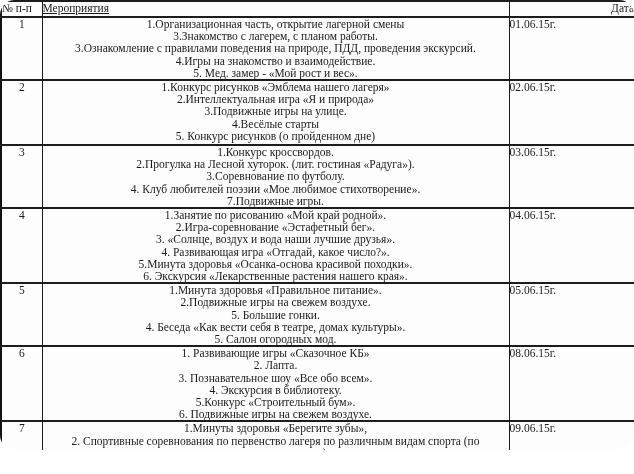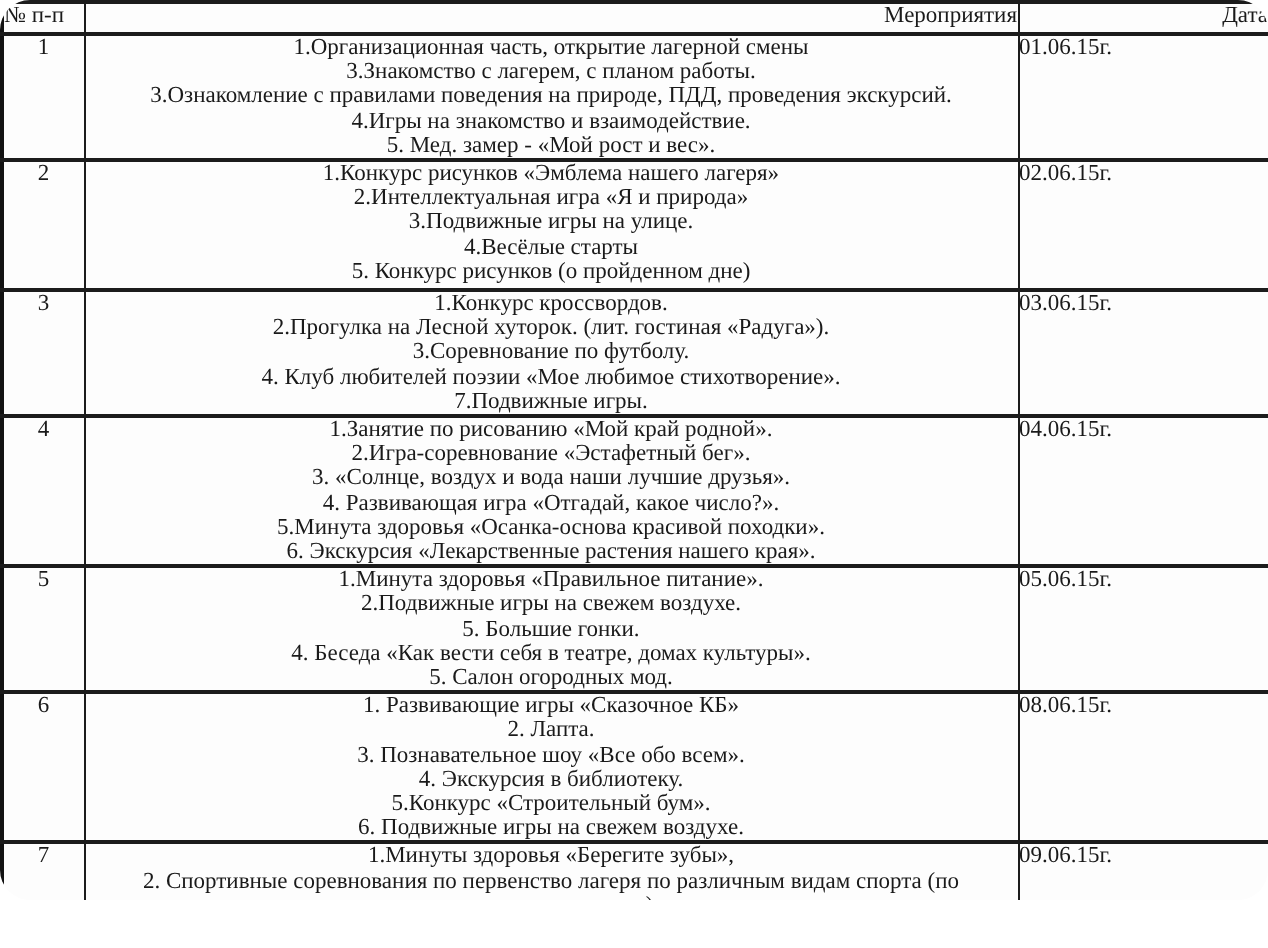--- a/index.html
+++ b/index.html
@@ -29,21 +29,21 @@
     border-width: 2px 1px;      
     vertical-align: top;
     font-size: 11.5px;
     line-height: 12.2px;
     font-weight: normal;
     padding: 0;
     overflow: hidden;
   }
   thead tr { height: 16px; }
   th.col-num   { text-align: left;  padding-left: 1px; }
-  th.col-act   { text-align: right; }
+  th.col-act   { text-align: left; text-decoration: underline; }
   th.col-date  { text-align: right; }
 
   td.col-num   { text-align: center; }
   td.col-act   { padding-left: 2px; padding-right: 2px; }
   td.col-date  { padding-left: 1px; margin-top: 44px; }
 
   tbody tr:nth-child(1) { height: 62px; }
   tbody tr:nth-child(2) { height: 65px; }
   tbody tr:nth-child(3) { height: 61px; }
   tbody tr:nth-child(4) { height: 74px; }

